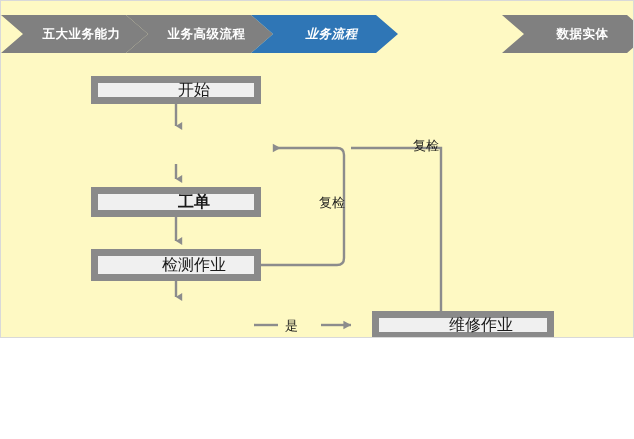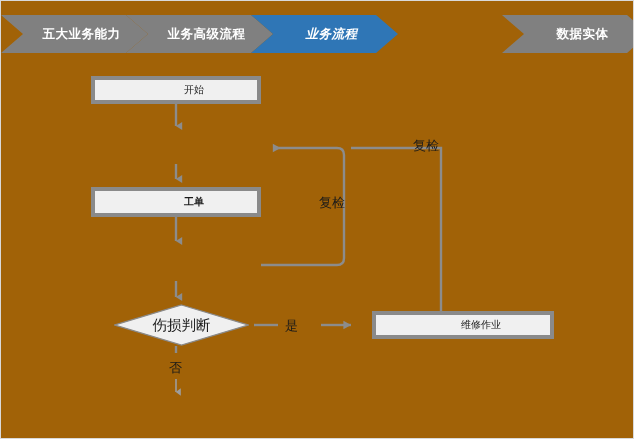--- a/index.html
+++ b/index.html
@@ -6,22 +6,22 @@
     margin: 0;
     padding: 0;
     background: #ffffff;
   }
   body {
     font-family: "Liberation Sans", "DejaVu Sans", sans-serif;
   }
   #screen {
     position: relative;
     width: 634px;
-    height: 439px;
-    background: #a16207;
+    height: 338px;
+    background: #fef9c3;
     box-sizing: border-box;
     border: 1px solid #d9d9d9;
     overflow: hidden;
   }
 
   
   #breadcrumb {
     position: absolute;
     left: 0;
     top: 14px;
@@ -53,26 +53,26 @@
     position: absolute;
     left: 0;
     top: 0;
     width: 634px;
     height: 439px;
   }
   .node {
     position: absolute;
     box-sizing: border-box;
     background: #f0f0f0;
-    border: 4px solid #0ea5e9;
+    border: 7px solid #0ea5e9;
     display: flex;
     align-items: center;
     justify-content: center;
     color: #1a1a1a;
-    font-size: 10px;
+    font-size: 16px;
     white-space: nowrap;
     padding-left: 36px;
   }
   .diamond-wrap {
     position: absolute;
     display: flex;
     align-items: center;
     justify-content: center;
   }
   .diamond-shape {
@@ -161,25 +161,20 @@
         <line x1="320" y1="324" x2="350" y2="324" marker-end="url(#arrowRight)"></line>
 
          结束 --&gt;
         <line x1="175" y1="345" x2="175" y2="352"></line>
         <line x1="175" y1="378" x2="175" y2="391" stroke="#9e9e9e" stroke-width="1.6" marker-end="url(#arrowDownSmall)"></line>
       </g>
     </svg>
 
   <div class="node" style="left: 90px; top: 75px; width: 170px; height: 28px; background: rgb(240, 240, 240); border-color: rgb(138, 138, 138);">开始</div>
       <div class="node" style="left: 90px; top: 186px; width: 170px; height: 30px; background: rgb(240, 240, 240); border-color: rgb(138, 138, 138); font-weight: bold;">工单</div>
-      <div class="diamond-wrap" style="left: 113px; top: 303px; width: 135px; height: 42px;">
-        <svg class="diamond-shape" viewBox="0 0 135 42" preserveAspectRatio="none">
-          <polygon points="67.5,1 134,21 67.5,41 1,21" fill="#f0f0f0" stroke="#8a8a8a" stroke-width="1.3"></polygon>
-        </svg>
-        <span class="diamond-label">伤损判断</span>
-      </div>
+      <div class="node" style="left: 90px; top: 248px; width: 170px; height: 32px; background: rgb(240, 240, 240); border-color: rgb(138, 138, 138);">检测作业</div>
       <div class="node" style="left: 371px; top: 310px; width: 182px; height: 28px; background: rgb(240, 240, 240); border-color: rgb(138, 138, 138);">维修作业</div>
       <div class="edge-label" style="left: 412px; top: 136px;">复检</div>
       <div class="edge-label" style="left: 318px; top: 193px;">复检</div>
       <div class="edge-label" style="left: 284px; top: 316px;">是</div>
       <div class="edge-label" style="left: 168px; top: 358px;">否</div>
     </div>
 </div>
 
 </body></html>

